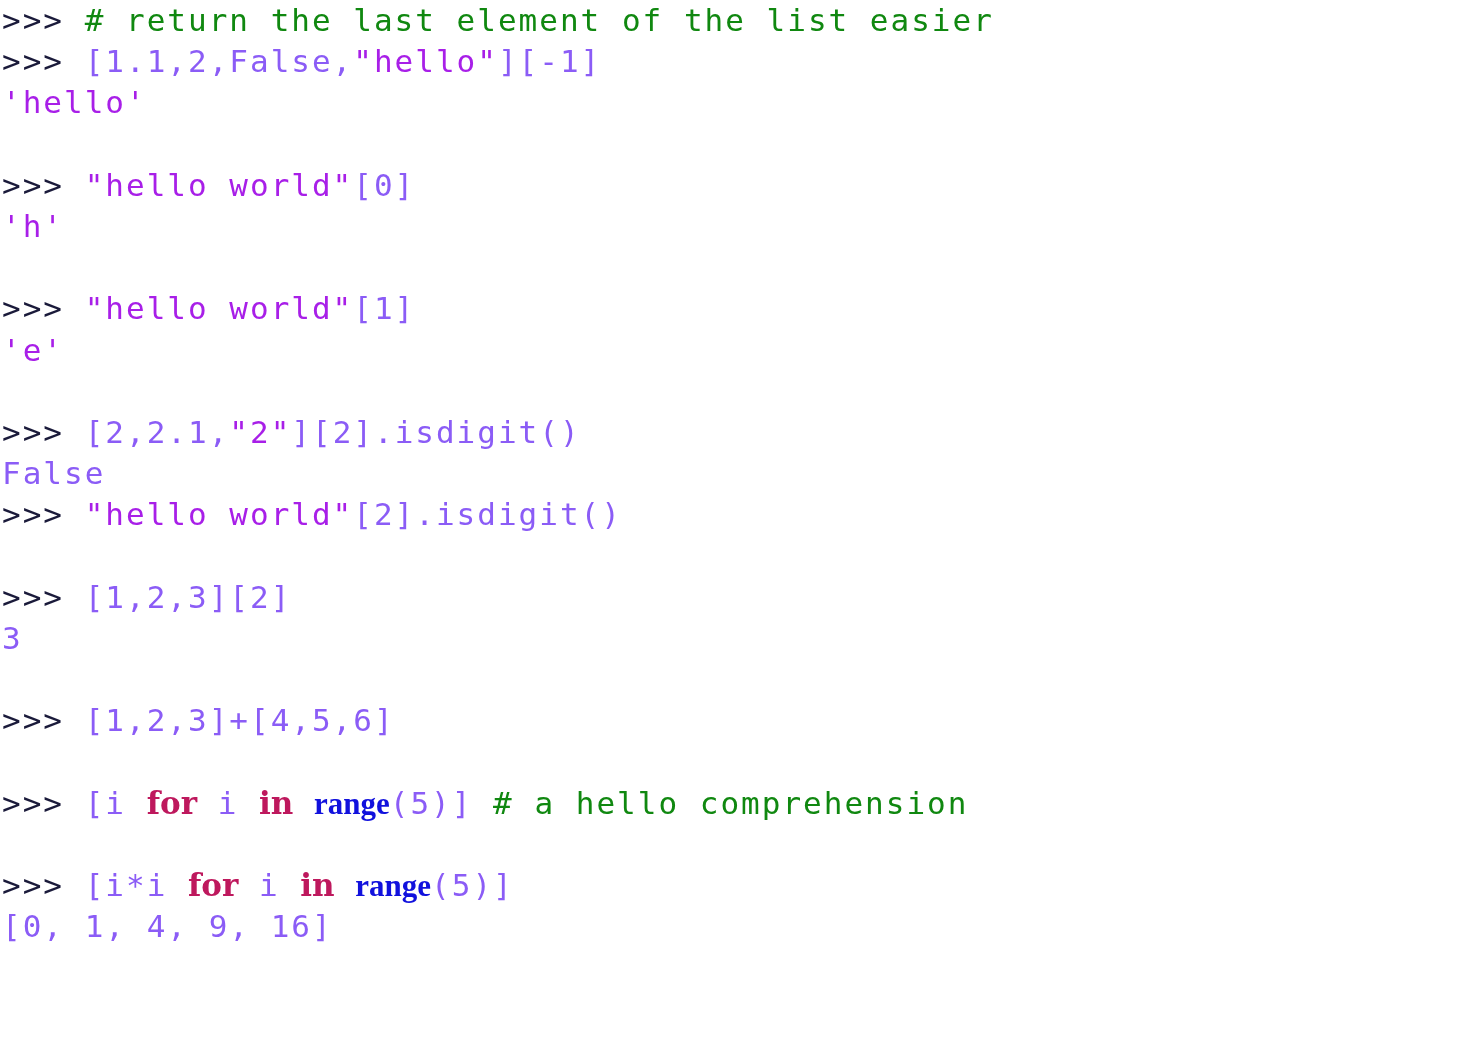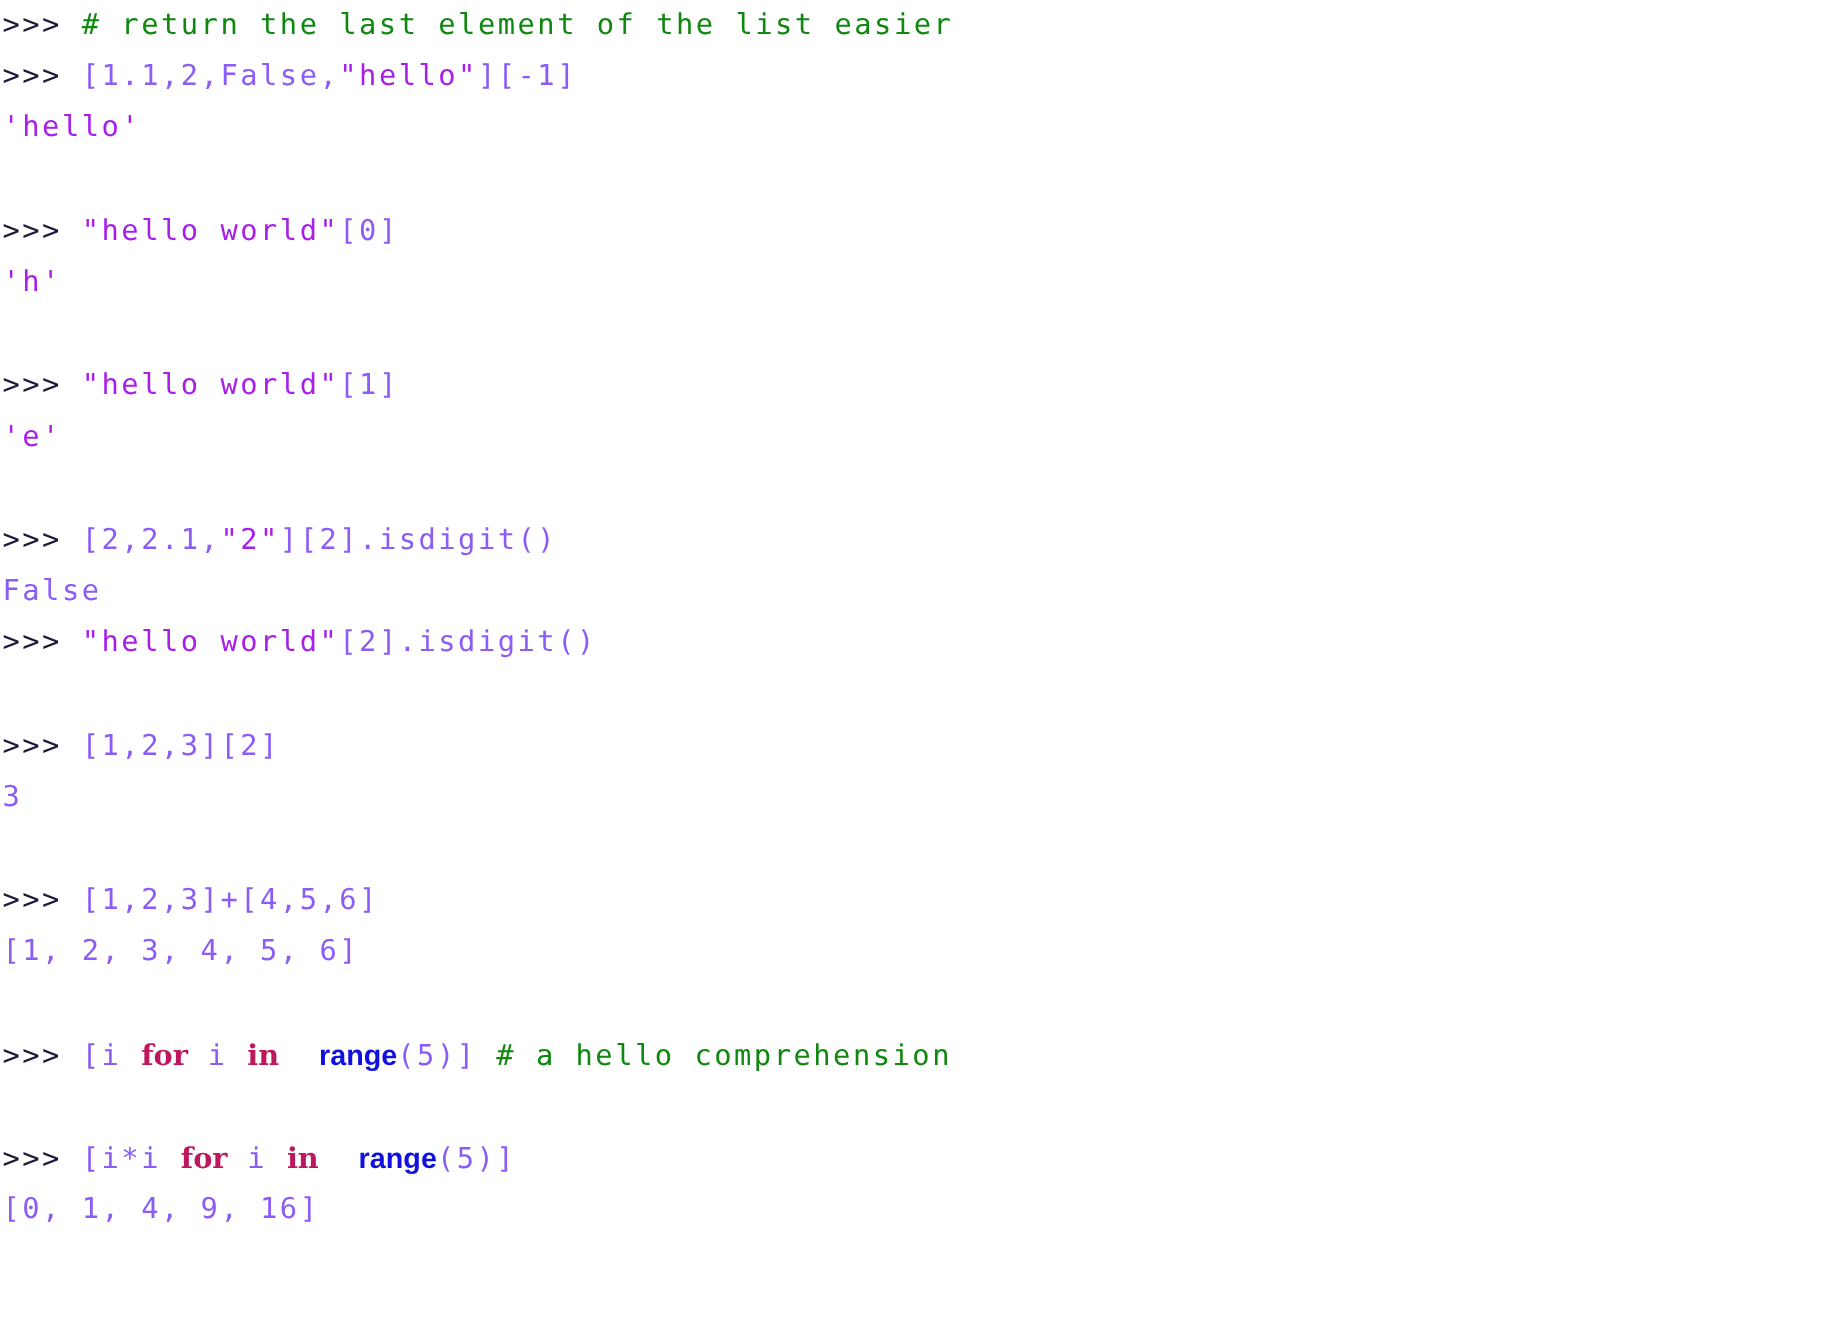--- a/index.html
+++ b/index.html
@@ -19,36 +19,36 @@
     width: 1470px;
     height: 1057px;
     padding: 0;
     box-sizing: border-box;
     background: #ffffff;
   }
   .line {
     height: 41.2px;
     line-height: 41.2px;
     white-space: pre;
-    font-size: 23px;
+    font-size: 31px;
     font-family: "DejaVu Sans Mono", "Liberation Mono", monospace;
     letter-spacing: 2.0px;
     padding-left: 2px;
   }
   .line.blank {
     height: 41.2px;
   }
   .tok { white-space: pre; }
   .t-prompt  { color: #1a1a3a; }
   .t-plain   { color: #8b5cf6; }
   .t-comment { color: #108810; }
   .t-string  { color: #a81fe8; }
   .t-output-string { color: #a81fe8; }
   .t-keyword { color: #be185d; font-weight: bold; font-family: "DejaVu Serif", "Liberation Serif", serif; letter-spacing: 0px; }
-  .t-builtin { color: #1111dd; font-weight: bold; font-family: Liberation Sans, sans-serif; letter-spacing: 0px; margin-left: 16px; }
+  .t-builtin { color: #1111dd; font-weight: bold; font-family: Liberation Serif, serif; letter-spacing: 0px; }
 </style>
 </head>
 <body>
 
 <div id="terminal">
     <div class="line"><span class="tok t-prompt">&gt;&gt;&gt; </span><span class="tok t-comment"># return the last element of the list easier</span></div>
     <div class="line"><span class="tok t-prompt">&gt;&gt;&gt; </span><span class="tok t-plain">[1.1,2,False,</span><span class="tok t-string">"hello"</span><span class="tok t-plain">][-1]</span></div>
     <div class="line"><span class="tok t-output-string">'hello'</span></div>
     <div class="line blank">&nbsp;</div>
     <div class="line"><span class="tok t-prompt">&gt;&gt;&gt; </span><span class="tok t-string">"hello world"</span><span class="tok t-plain">[0]</span></div>
@@ -58,19 +58,18 @@
     <div class="line"><span class="tok t-output-string">'e'</span></div>
     <div class="line blank">&nbsp;</div>
     <div class="line"><span class="tok t-prompt">&gt;&gt;&gt; </span><span class="tok t-plain">[2,2.1,</span><span class="tok t-string">"2"</span><span class="tok t-plain">][2].isdigit()</span></div>
     <div class="line"><span class="tok t-plain">False</span></div>
     <div class="line"><span class="tok t-prompt">&gt;&gt;&gt; </span><span class="tok t-string">"hello world"</span><span class="tok t-plain">[2].isdigit()</span></div>
     <div class="line blank">&nbsp;</div>
     <div class="line"><span class="tok t-prompt">&gt;&gt;&gt; </span><span class="tok t-plain">[1,2,3][2]</span></div>
     <div class="line"><span class="tok t-plain">3</span></div>
     <div class="line blank">&nbsp;</div>
     <div class="line"><span class="tok t-prompt">&gt;&gt;&gt; </span><span class="tok t-plain">[1,2,3]+[4,5,6]</span></div>
-    <div class="line"><span class="tok t-plain">[1, 2, 3, 4, 5, 6]</span></div>
     <div class="line blank">&nbsp;</div>
     <div class="line"><span class="tok t-prompt">&gt;&gt;&gt; </span><span class="tok t-plain">[i </span><span class="tok t-keyword">for</span><span class="tok t-plain"> i </span><span class="tok t-keyword">in</span><span class="tok t-plain"> </span><span class="tok t-builtin">range</span><span class="tok t-plain">(5)] </span><span class="tok t-comment"># a hello comprehension</span></div>
     <div class="line blank">&nbsp;</div>
     <div class="line"><span class="tok t-prompt">&gt;&gt;&gt; </span><span class="tok t-plain">[i*i </span><span class="tok t-keyword">for</span><span class="tok t-plain"> i </span><span class="tok t-keyword">in</span><span class="tok t-plain"> </span><span class="tok t-builtin">range</span><span class="tok t-plain">(5)]</span></div>
     <div class="line"><span class="tok t-plain">[0, 1, 4, 9, 16]</span></div>
   </div>
 
 </body></html>

